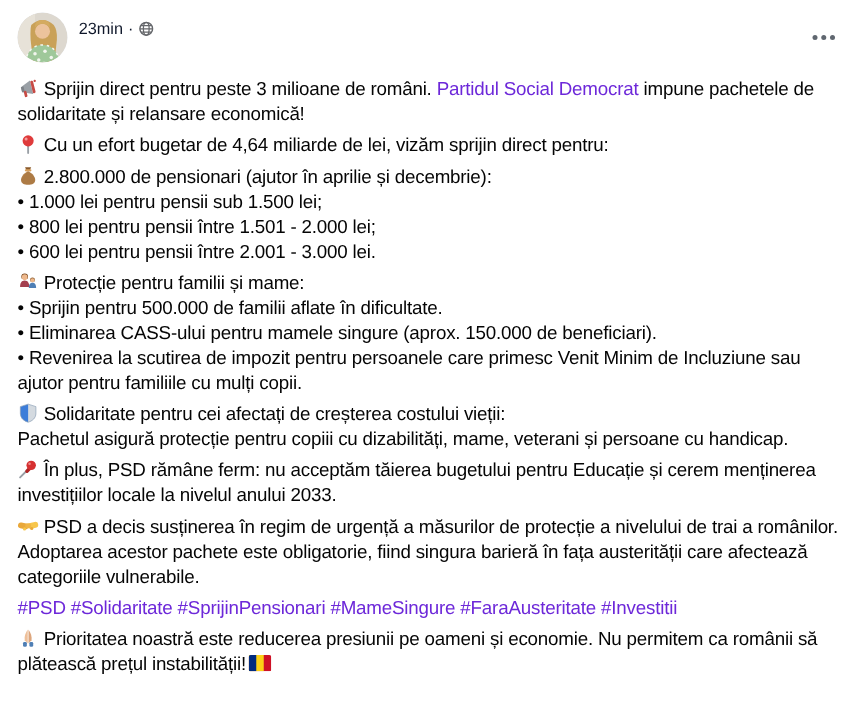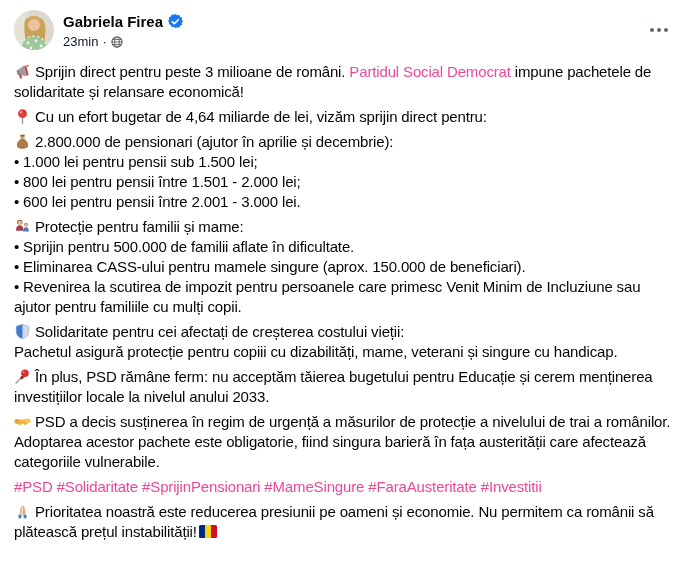--- a/index.html
+++ b/index.html
@@ -16,21 +16,21 @@
   .author-name{font-weight:bold;font-size:15px;color:#050505;cursor:pointer;line-height:19px;}
   .badge{width:15px;height:15px;display:inline-block;}
   .badge svg{display:block;width:15px;height:15px;}
   .meta-row{display:flex;align-items:center;gap:4px;font-size:13px;color:#0f172a;margin-top:3px;line-height:16px;}
   .globe{width:12px;height:12px;display:inline-block;}
   .globe svg{display:block;width:12px;height:12px;}
   .more-btn{position:absolute;right:18px;top:18px;width:32px;height:24px;display:flex;align-items:center;justify-content:center;cursor:pointer;border-radius:6px;}
   .more-btn svg{display:block;}
   .post-body{padding:12px 16px 0 14px;font-size:15px;line-height:20px;letter-spacing:-0.15px;color:#050505;}
   .post-paragraph{margin:0 0 5px 0;white-space:pre-wrap;}
-  .post-link{color:#ec4899;cursor:pointer;}
+  .post-link{color:#6d28d9;cursor:pointer;}
   .emoji{display:inline-block;width:17px;height:17px;vertical-align:-3px;margin-right:4px;}
   .emoji svg{width:100%;height:100%;display:block;}
   .emoji.flag{width:18px;height:13px;vertical-align:-1px;margin:0 0 0 2px;}
 </style>
 </head>
 <body>
 
 <div class="post-card">
 
   <div class="post-header">
@@ -50,29 +50,20 @@
           <path d="M6 40 q3 -14 14 -14 q11 0 14 14z" fill="#9fc89a"></path>
           <path d="M6 40 q3 -14 14 -14 q11 0 14 14z" fill="none" stroke="#f3f6f0" stroke-width="1.2" stroke-dasharray="2 3"></path>
           <circle cx="14" cy="33" r="1.4" fill="#f2f5ee"></circle>
           <circle cx="22" cy="31" r="1.4" fill="#f2f5ee"></circle>
           <circle cx="27" cy="36" r="1.4" fill="#f2f5ee"></circle>
           <circle cx="17" cy="38" r="1.4" fill="#f2f5ee"></circle>
         </g>
       </svg>
     </div>
     <div class="header-text">
-      <div class="author-row">
-        <span class="author-name">Gabriela Firea</span>
-        <span class="badge">
-          <svg viewBox="0 0 16 16" xmlns="http://www.w3.org/2000/svg">
-            <path fill="#1877F2" d="M8 0l1.9 1.5 2.4-.4.9 2.3 2.3.9-.4 2.4L16.6 8l-1.5 1.9.4 2.4-2.3.9-.9 2.3-2.4-.4L8 16l-1.9-1.5-2.4.4-.9-2.3-2.3-.9.4-2.4L-.6 8 .9 6.1.5 3.7l2.3-.9.9-2.3 2.4.4z" transform="scale(0.94) translate(0.5 0)"></path>
-            <path d="M4.6 8.2l2.2 2.2 4.4-4.5" stroke="#ffffff" stroke-width="1.7" fill="none" stroke-linecap="round" stroke-linejoin="round"></path>
-          </svg>
-        </span>
-      </div>
       <div class="meta-row">
         <span>23min</span>
         <span>·</span>
         <span class="globe">
           <svg viewBox="0 0 12 12" xmlns="http://www.w3.org/2000/svg">
             <circle cx="6" cy="6" r="5.1" fill="none" stroke="#65676B" stroke-width="1.2"></circle>
             <ellipse cx="6" cy="6" rx="2.3" ry="5.1" fill="none" stroke="#65676B" stroke-width="1"></ellipse>
             <path d="M1 6h10M1.7 3.4h8.6M1.7 8.6h8.6" stroke="#65676B" stroke-width="1"></path>
           </svg>
         </span>
@@ -120,21 +111,21 @@
             <path d="M12.7 9.8 c-2.3 0 -3.1 1.9 -3.1 4.4 h6.2 c0 -2.5 -0.8 -4.4 -3.1 -4.4z" fill="#4f7fb5"></path>
           </svg></span><span>Protecție pentru familii și mame:
 • Sprijin pentru 500.000 de familii aflate în dificultate.
 • Eliminarea CASS-ului pentru mamele singure (aprox. 150.000 de beneficiari).
 • Revenirea la scutirea de impozit pentru persoanele care primesc Venit Minim de Incluziune sau ajutor pentru familiile cu mulți copii.</span></div>
       <div class="post-paragraph"><span class="emoji"><svg viewBox="0 0 18 18" xmlns="http://www.w3.org/2000/svg">
             <path d="M9 1.4 L15.6 3.5 V9 c0 4.5 -3.3 6.7 -6.6 7.7 C5.7 15.7 2.4 13.5 2.4 9 V3.5 Z" fill="#d4dae0"></path>
             <path d="M9 1.4 L2.4 3.5 V9 c0 4.5 3.3 6.7 6.6 7.7 Z" fill="#3c7dd9"></path>
             <path d="M9 1.4 L15.6 3.5 V9 c0 4.5 -3.3 6.7 -6.6 7.7 C5.7 15.7 2.4 13.5 2.4 9 V3.5 Z" fill="none" stroke="#8fa3b8" stroke-width="0.6"></path>
           </svg></span><span>Solidaritate pentru cei afectați de creșterea costului vieții:
-Pachetul asigură protecție pentru copiii cu dizabilități, mame, veterani și singure cu handicap.</span></div>
+Pachetul asigură protecție pentru copiii cu dizabilități, mame, veterani și persoane cu handicap.</span></div>
       <div class="post-paragraph"><span class="emoji"><svg viewBox="0 0 18 18" xmlns="http://www.w3.org/2000/svg">
             <path d="M7.2 10.8 L2.2 15.8" stroke="#9aa0a6" stroke-width="1.6" stroke-linecap="round"></path>
             <rect x="7.6" y="6.4" width="3" height="6" rx="1.4" fill="#b02525" transform="rotate(45 9.1 9.4)"></rect>
             <circle cx="11.6" cy="5.6" r="4" fill="#d63031"></circle>
             <circle cx="10.2" cy="4.2" r="1.1" fill="#ef8a8a"></circle>
           </svg></span><span>În plus, PSD rămâne ferm: nu acceptăm tăierea bugetului pentru Educație și cerem menținerea investițiilor locale la nivelul anului 2033.</span></div>
       <div class="post-paragraph"><span class="emoji"><svg viewBox="0 0 20 15" xmlns="http://www.w3.org/2000/svg">
             <rect x="0.4" y="5" width="10" height="5.6" rx="2.8" fill="#e9a83a" transform="rotate(12 5.4 7.8)"></rect>
             <rect x="9.6" y="4.4" width="10" height="5.6" rx="2.8" fill="#f7c64b" transform="rotate(-12 14.6 7.2)"></rect>
             <rect x="7.2" y="5.2" width="5.6" height="4.8" rx="2.2" fill="#f0b545"></rect>

